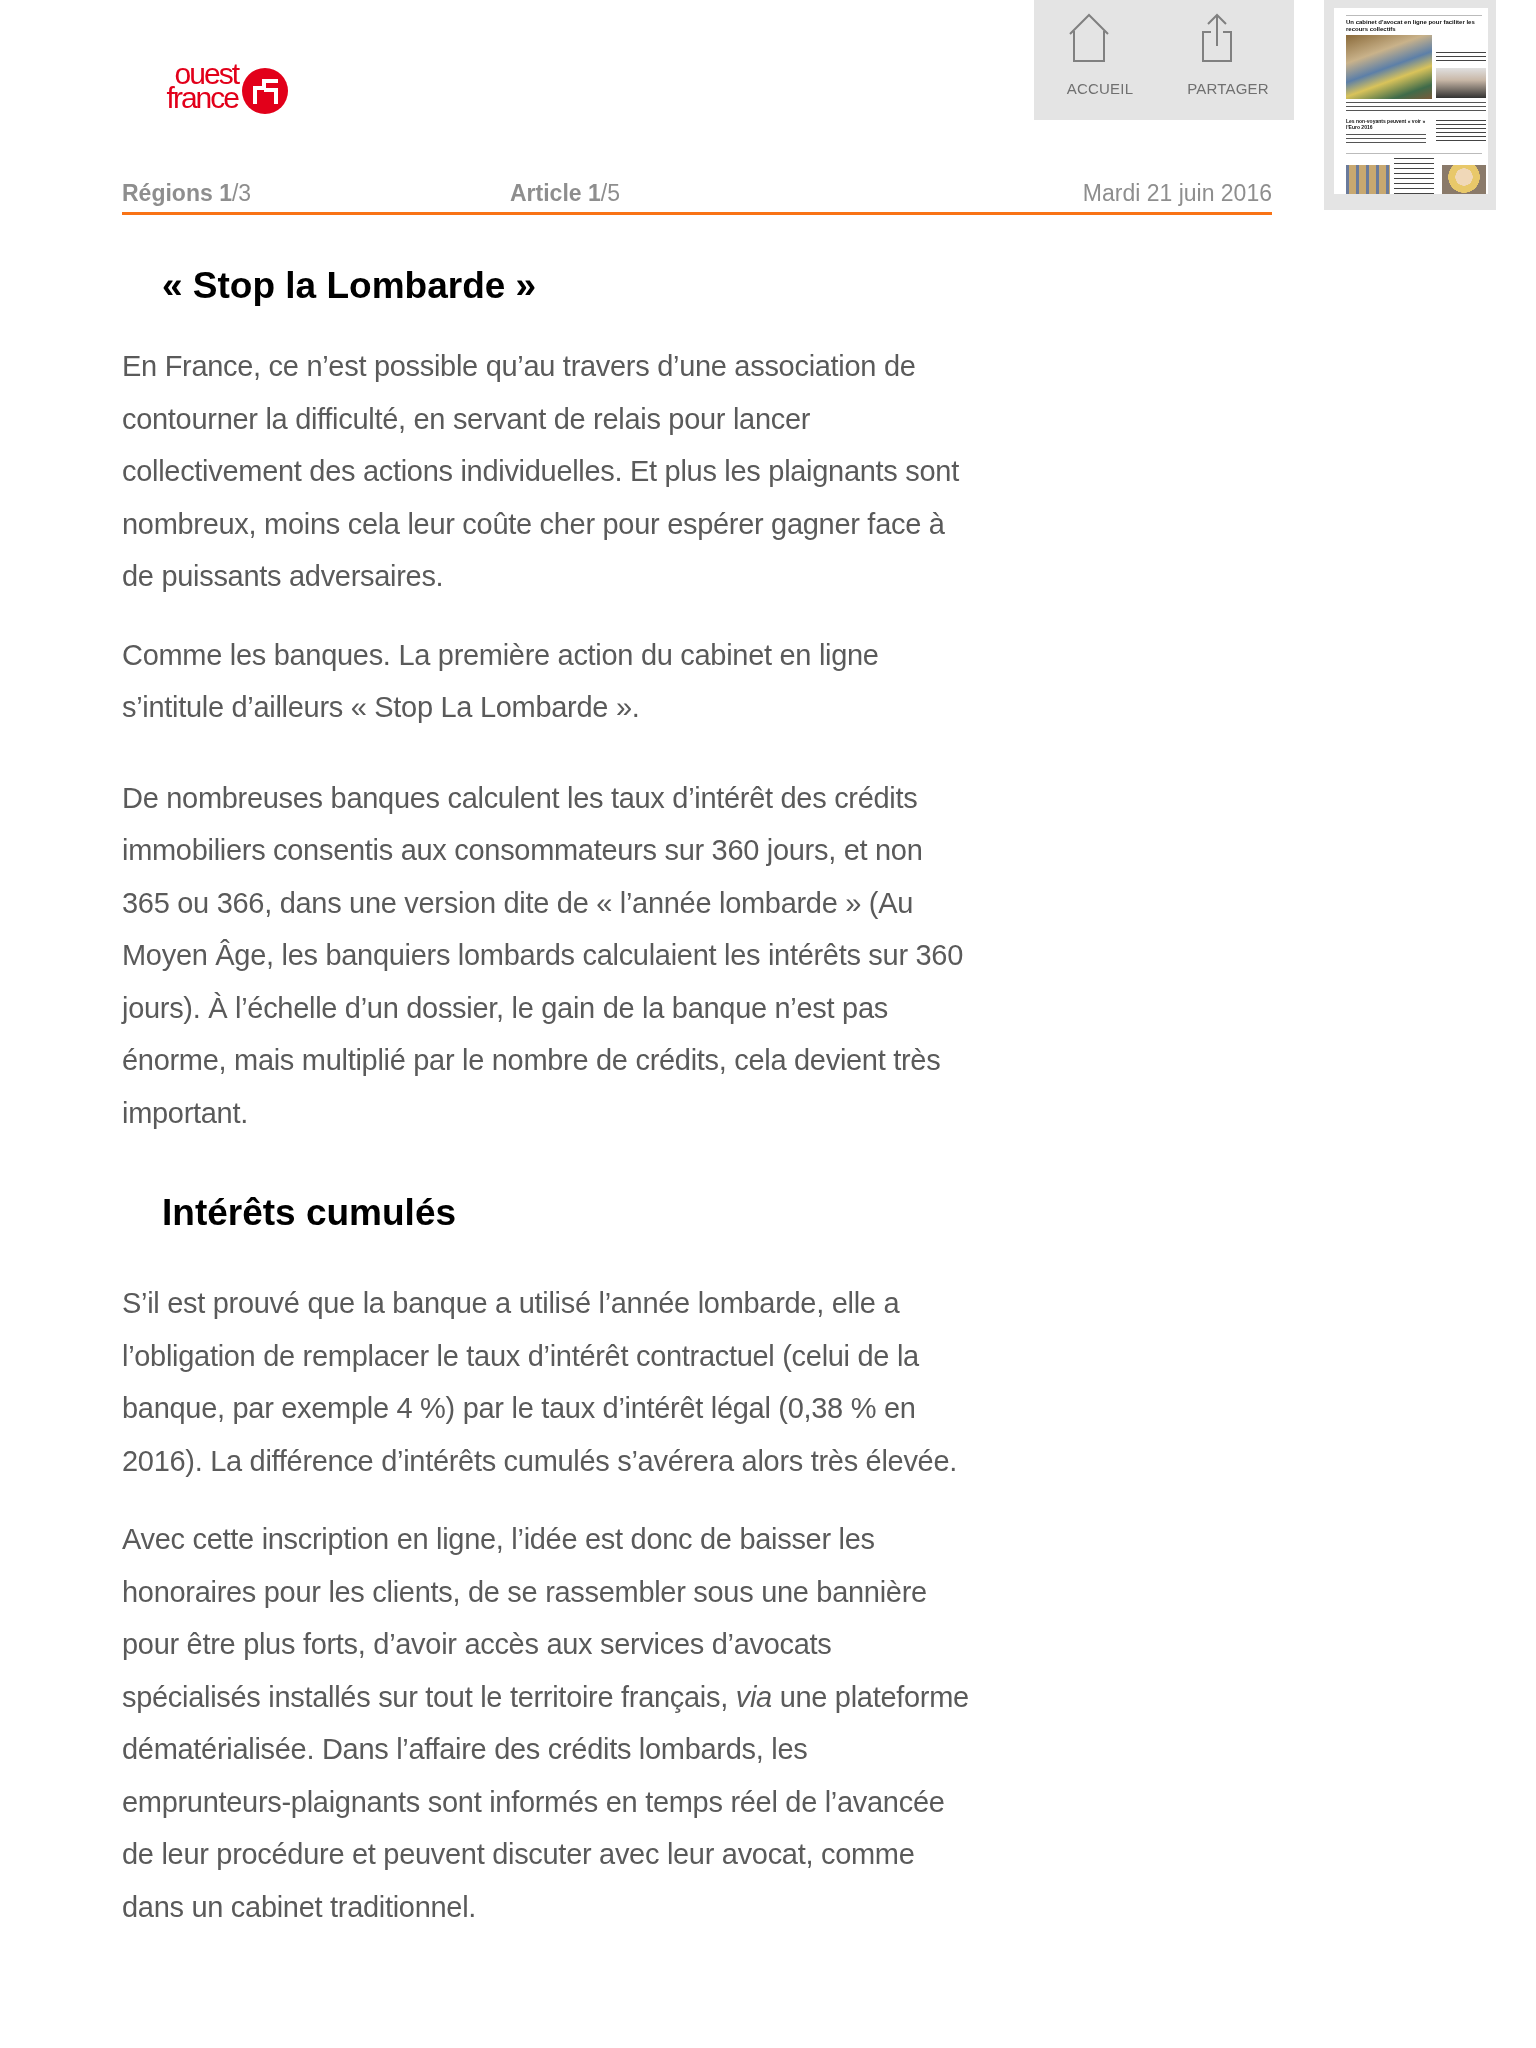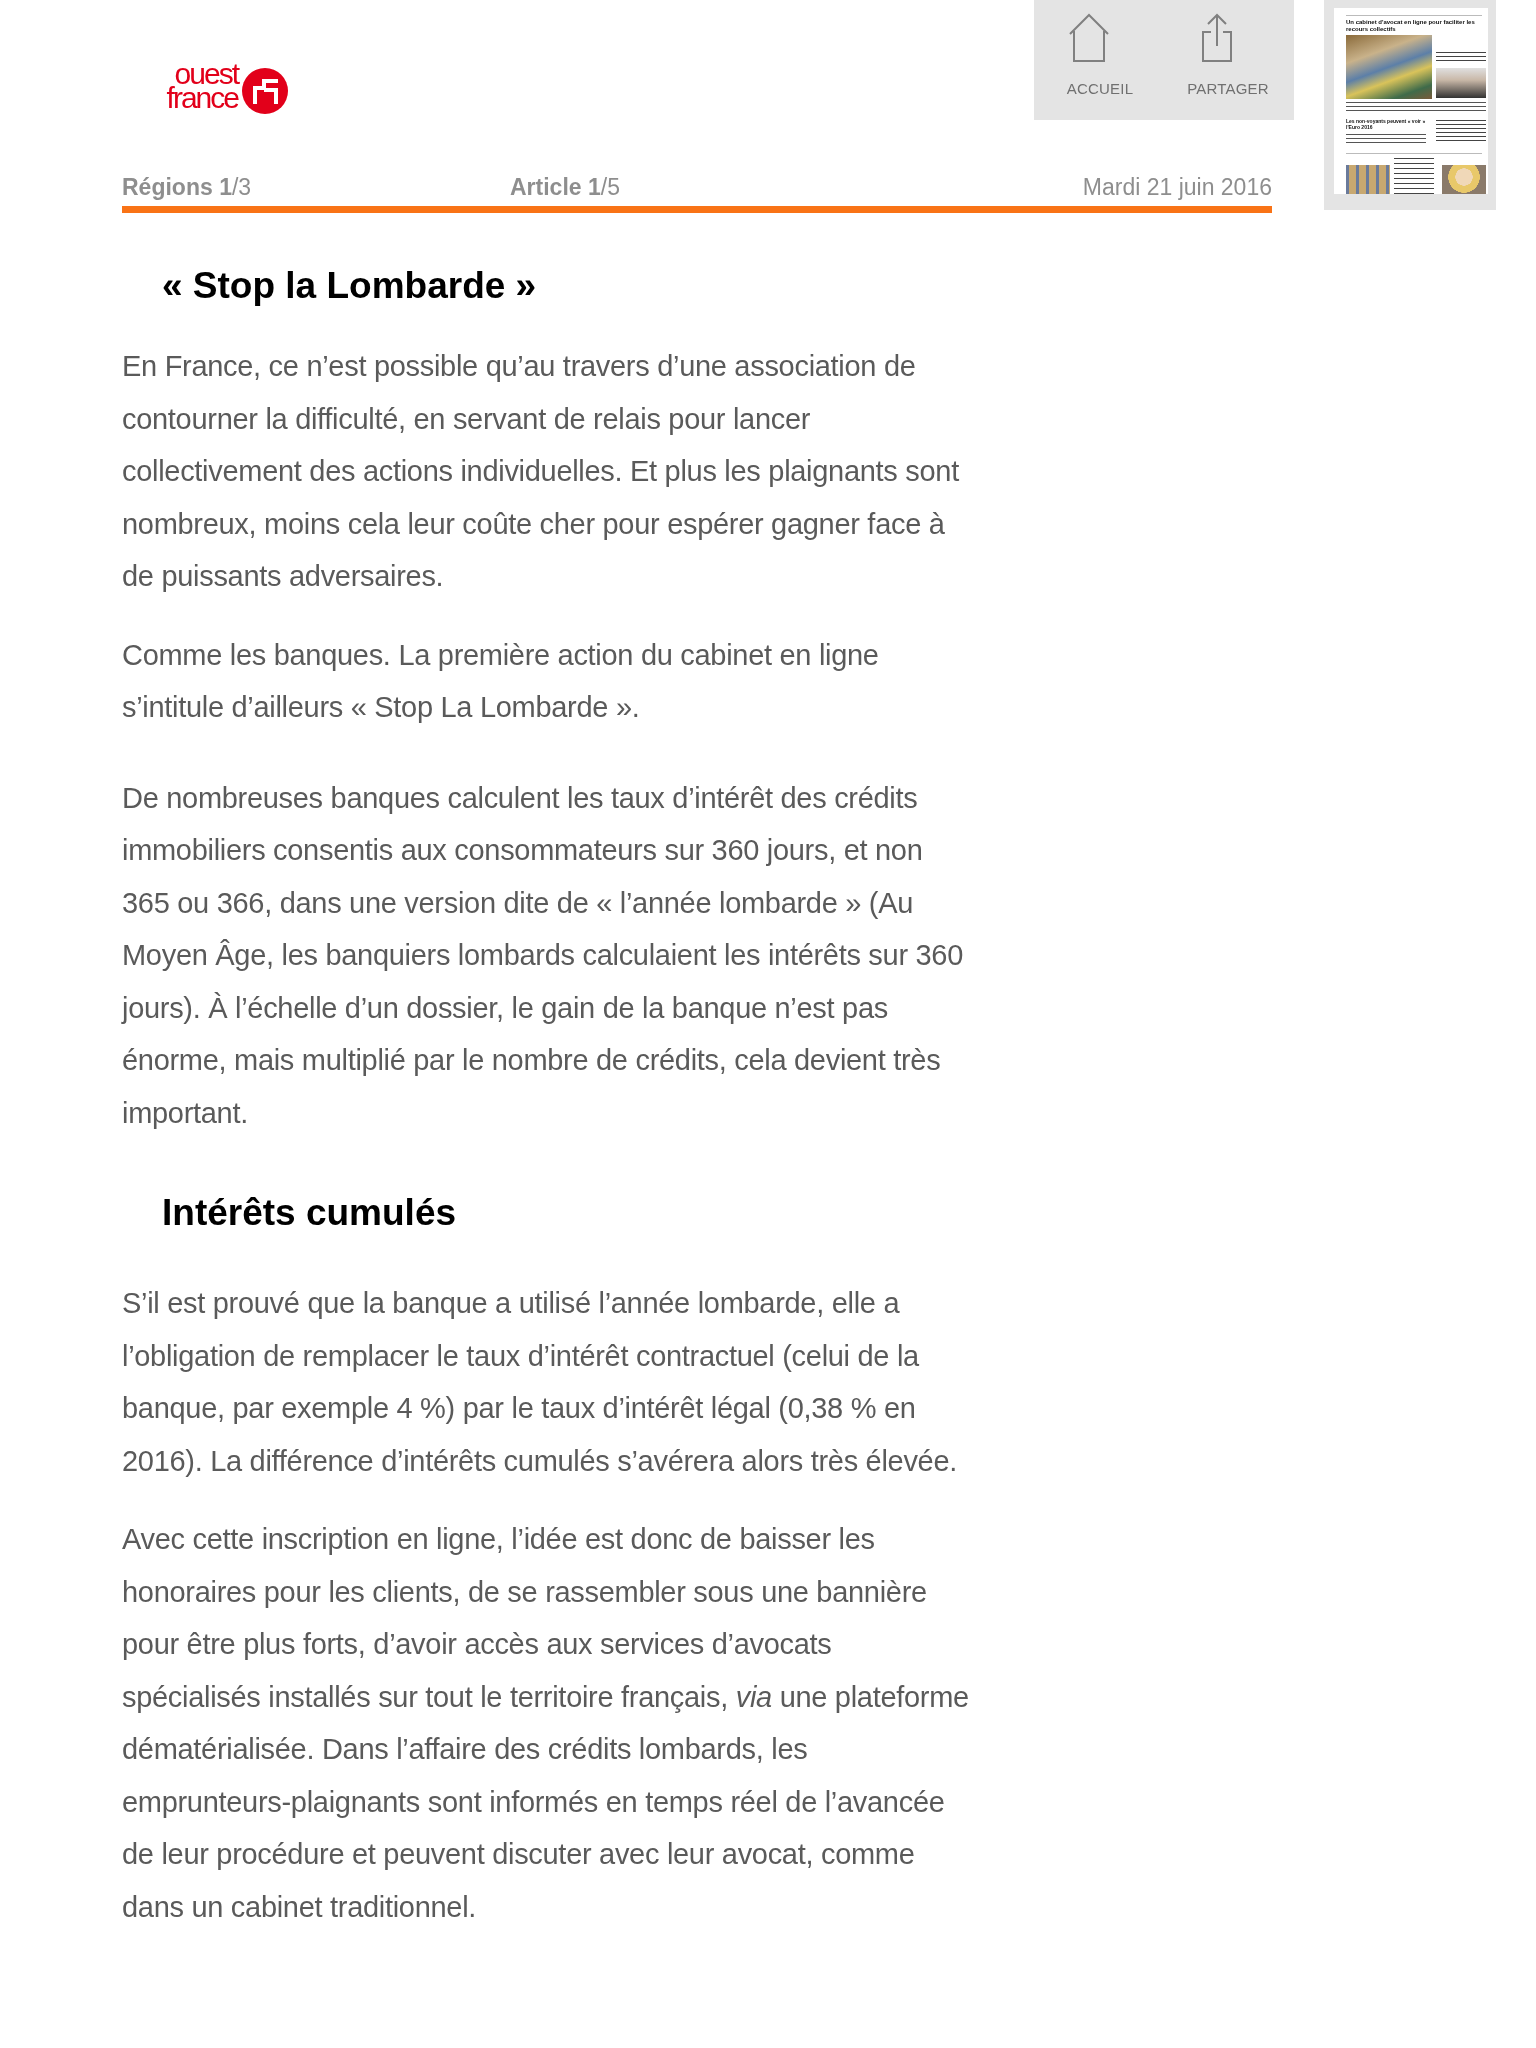--- a/index.html
+++ b/index.html
@@ -15,21 +15,21 @@
   #btn-home { left: 1034px; }
   #btn-share { left: 1162px; }
 
   .thumb { position: absolute; left: 1324px; top: 0; width: 172px; height: 210px; background: #e4e4e4; cursor: pointer; }
   .thumb-page { position: absolute; left: 10px; top: 8px; width: 154px; height: 186px; background: #fff; overflow: hidden; }
   .tp-rule { position: absolute; left: 12px; right: 6px; height: 1px; background: #bbb; }
   .tp-title { position: absolute; left: 12px; font-size: 6px; line-height: 7px; font-weight: bold; color: #111; width: 140px; }
   .tp-txt { position: absolute; font-size: 3px; line-height: 4px; color: #333; }
   .tp-img { position: absolute; }
 
-  .header { position: absolute; left: 122px; top: 174px; width: 1150px; height: 32px; border-bottom: 7px solid #f97316; }
+  .header { position: absolute; left: 122px; top: 180px; width: 1150px; height: 32px; border-bottom: 3px solid #f97316; }
   .hdr-item { position: absolute; top: 0; font-size: 23px; color: #8e8e8e; }
   .hdr-item b { font-weight: bold; }
   #hdr-regions { left: 0; }
   #hdr-article { left: 388px; }
   #hdr-date { right: 0; }
 
   .content { position: absolute; left: 122px; top: 262px; width: 1300px; }
   h2 { margin: 0; font-size: 37px; font-weight: bold; color: #000; padding-left: 40px; line-height: 48px; }
   p { margin: 0; font-size: 29px; line-height: 52.5px; color: #5a5a5a; letter-spacing: -0.3px; }
   .line { display: block; white-space: nowrap; }

